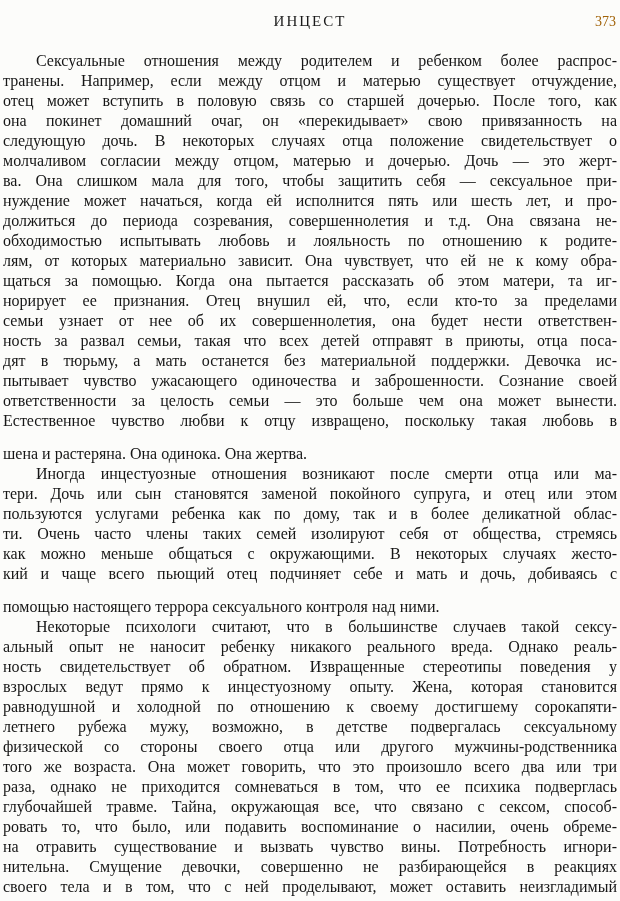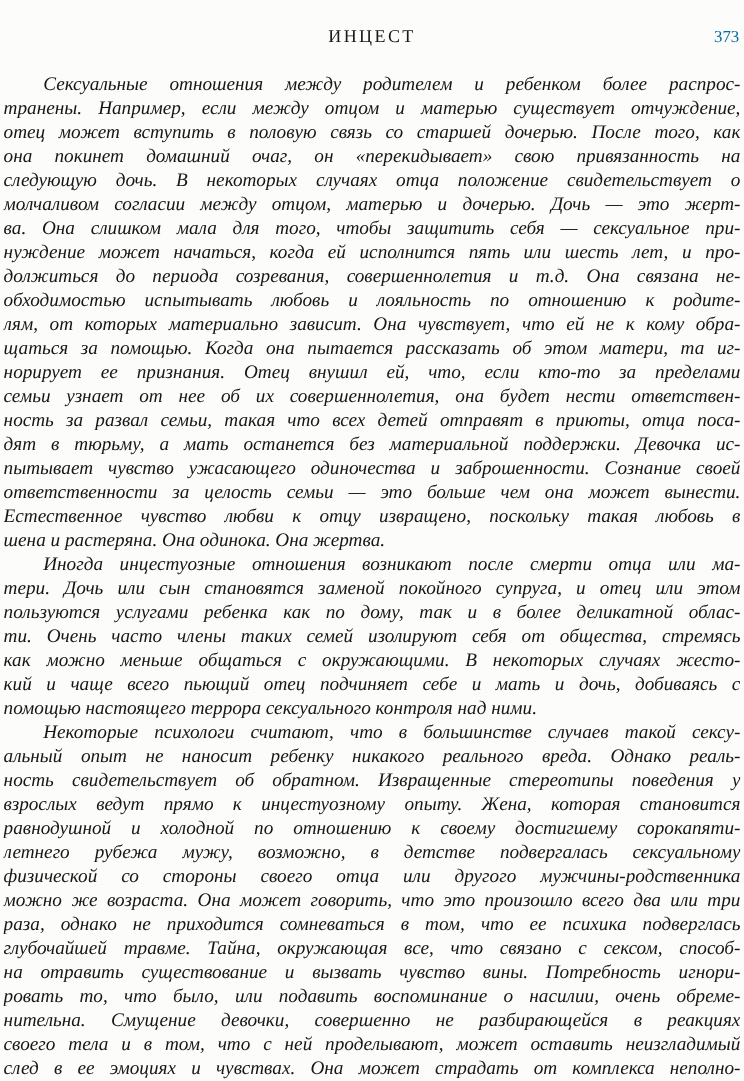--- a/index.html
+++ b/index.html
@@ -11,61 +11,61 @@
     height: 901px;
     overflow: hidden;
     background: #fcfcfa;
     color: #161616;
     font-family: "Liberation Serif", "DejaVu Serif", serif;
   }
   .page {
     box-sizing: border-box;
     width: 620px;
     height: 693px;
-    padding: 23px 3px 0 3px;
+    padding: 13px 3px 0 3px;
   }
   .header {
     position: relative;
     height: 16px;
   }
   .header-title {
     position: absolute;
     left: 0;
     right: 0;
     top: 0;
     text-align: center;
     font-size: 15px;
     letter-spacing: 2px;
     color: #1a1a1a;
   }
   .header-page-number {
     position: absolute;
     right: 1px;
     top: 1px;
     font-size: 14px;
-    color: #0369a1;
+    color: #a16207;
   }
   .text-block {
     margin-top: 22px;
     font-size: 16px;
     line-height: 20px;
   }
   .line {
     height: 20px;
     overflow: hidden;
     text-align: justify;
     text-align-last: justify;
     white-space: nowrap;
-    font-style: italic;
   }
   .line.indent {
     padding-left: 33px;
   }
   .line.short-last {
     text-align-last: left;
+    margin-top: 13px;
   }
 </style>
 </head>
 <body>
 
 <div class="page">
   <header class="header">
     <div class="header-title">ИНЦЕСТ</div>
     <div class="header-page-number">373</div>
   </header>
@@ -97,22 +97,22 @@
       <div class="line">как можно меньше общаться с окружающими. В некоторых случаях жесто-</div>
       <div class="line">кий и чаще всего пьющий отец подчиняет себе и мать и дочь, добиваясь с</div>
       <div class="line short-last">помощью настоящего террора сексуального контроля над ними.</div>
       <div class="line indent">Некоторые психологи считают, что в большинстве случаев такой сексу-</div>
       <div class="line">альный опыт не наносит ребенку никакого реального вреда. Однако реаль-</div>
       <div class="line">ность свидетельствует об обратном. Извращенные стереотипы поведения у</div>
       <div class="line">взрослых ведут прямо к инцестуозному опыту. Жена, которая становится</div>
       <div class="line">равнодушной и холодной по отношению к своему достигшему сорокапяти-</div>
       <div class="line">летнего рубежа мужу, возможно, в детстве подвергалась сексуальному</div>
       <div class="line">физической со стороны своего отца или другого мужчины-родственника</div>
-      <div class="line">можно же возраста. Она может говорить, что это произошло всего два или три</div>
+      <div class="line">того же возраста. Она может говорить, что это произошло всего два или три</div>
       <div class="line">раза, однако не приходится сомневаться в том, что ее психика подверглась</div>
       <div class="line">глубочайшей травме. Тайна, окружающая все, что связано с сексом, способ-</div>
+      <div class="line">ровать то, что было, или подавить воспоминание о насилии, очень обреме-</div>
       <div class="line">на отравить существование и вызвать чувство вины. Потребность игнори-</div>
-      <div class="line">ровать то, что было, или подавить воспоминание о насилии, очень обреме-</div>
       <div class="line">нительна. Смущение девочки, совершенно не разбирающейся в реакциях</div>
       <div class="line">своего тела и в том, что с ней проделывают, может оставить неизгладимый</div>
       <div class="line">след в ее эмоциях и чувствах. Она может страдать от комплекса неполно-</div>
     </main>
 </div>
 
 </body></html>

